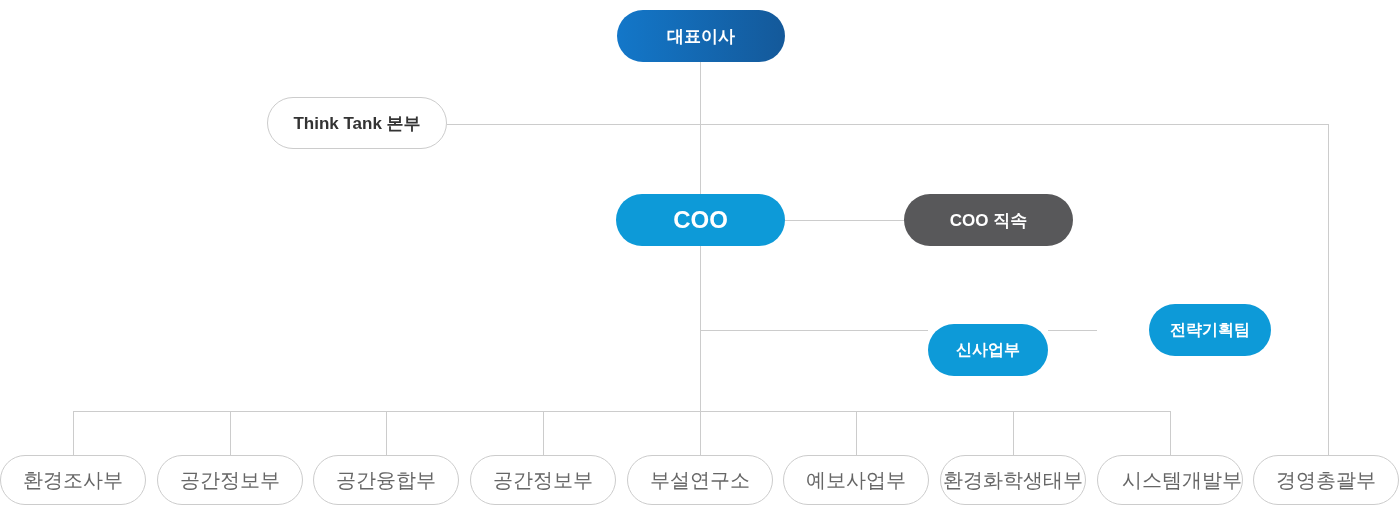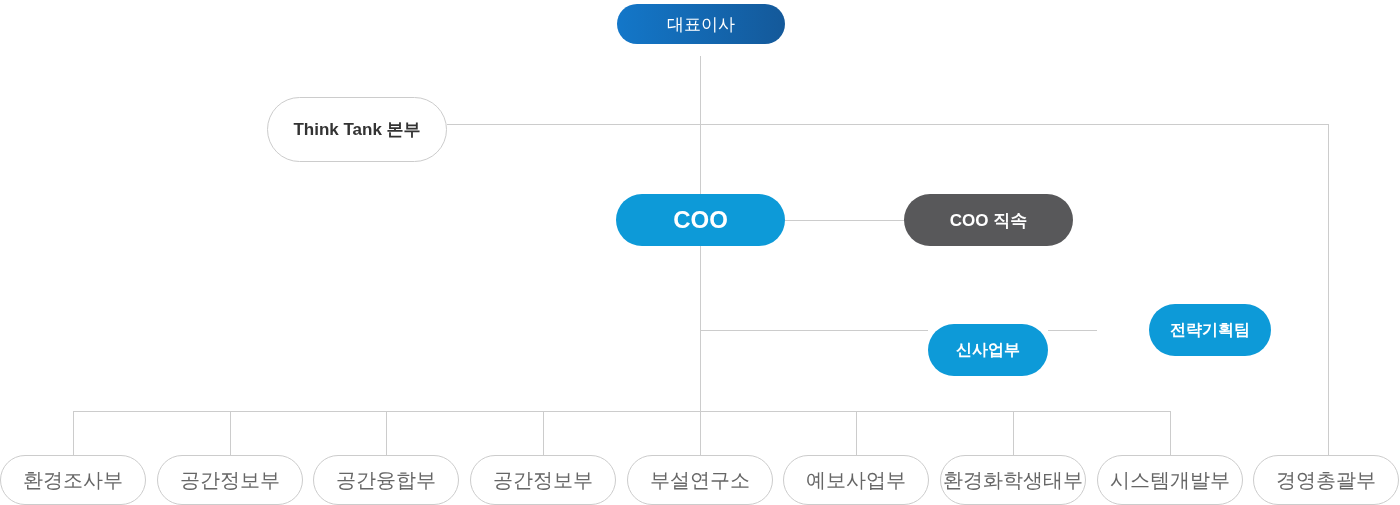--- a/index.html
+++ b/index.html
@@ -24,30 +24,30 @@
   .node {
     position: absolute;
     display: flex;
     align-items: center;
     justify-content: center;
     border-radius: 999px;
     box-sizing: border-box;
     white-space: nowrap;
   }
   .node.ceo {
-    left: 617px; top: 4px; width: 168px; height: 40px;
+    left: 617px; top: 10px; width: 168px; height: 52px;
     background: linear-gradient(to right, var(--ceo-grad-start, #1377c9), var(--ceo-grad-end, #14599a));
-    color: #ffffff; font-weight: normal; font-size: 17px;
+    color: #ffffff; font-weight: bold; font-size: 17px;
   }
   .node.outline {
     background: #ffffff;
     border: 1px solid var(--border-color, #cccccc);
   }
   .node.think-tank {
-    left: 267px; top: 97px; width: 180px; height: 65px;
+    left: 267px; top: 97px; width: 180px; height: 52px;
     color: var(--text-dark, #333333); font-weight: bold; font-size: 17px;
   }
   .node.blue {
     background: var(--accent-blue, #0d9ad8);
     color: #ffffff; font-weight: bold;
   }
   .node.coo {
     left: 616px; top: 194px; width: 169px; height: 52px; font-size: 24px;
   }
   .node.coo-direct {
@@ -125,20 +125,20 @@
   </div>
   <div class="node outline dept" style="left:470px;">
     <span>공간정보부</span>
   </div>
   <div class="node outline dept" style="left:783px;">
     <span>예보사업부</span>
   </div>
   <div class="node outline dept" style="left:940px;">
     <span>환경화학생태부</span>
   </div>
-  <div class="node outline dept" style="left:1097px;">
+  <div class="node outline dept" style="left:1097px;justify-content:flex-end;">
     <span>시스템개발부</span>
   </div>
   <div class="node outline dept" style="left:1253px;">
     <span>경영총괄부</span>
   </div>
 
 </div>
 
 </body></html>

